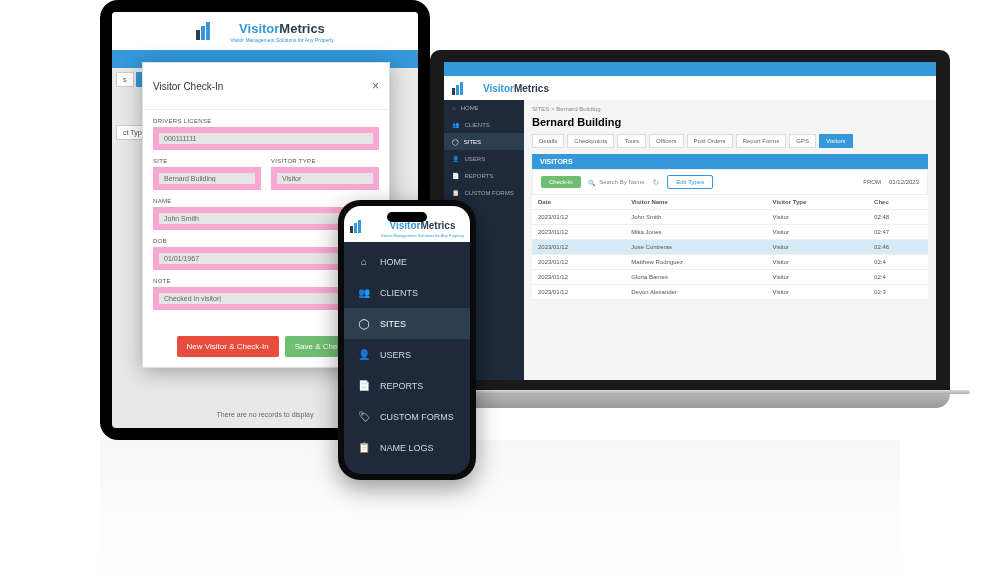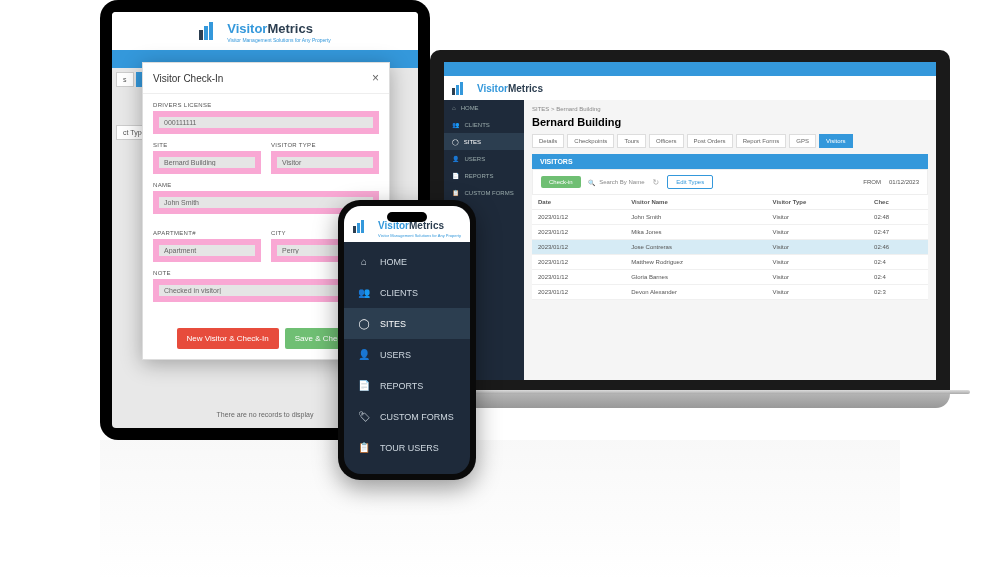--- a/index.html
+++ b/index.html
@@ -2,41 +2,41 @@
 <html><head>
 <meta charset="utf-8">
 <style>
 * { margin: 0; padding: 0; box-sizing: border-box; font-family: Arial, sans-serif; }
 body { background: #fff; width: 1000px; height: 586px; position: relative; overflow: hidden; }
 
 
 .tablet { position: absolute; left: 100px; top: 0; width: 330px; height: 440px; background: #000; border-radius: 18px; padding: 12px; }
 .tablet-screen { background: #e8e8e8; width: 100%; height: 100%; border-radius: 4px; position: relative; overflow: hidden; }
 .tablet-logo-bar { background: #fff; height: 38px; display: flex; align-items: center; justify-content: center; }
-.logo { display: flex; align-items: center; gap: 14px; }
+.logo { display: flex; align-items: center; gap: 20px; text-align: center; }
 .logo-bars { display: flex; align-items: flex-end; gap: 1px; }
 .logo-bars span { width: 4px; background: #3498db; }
 .logo-bars span:nth-child(1) { height: 10px; background: #2c3e50; }
 .logo-bars span:nth-child(2) { height: 14px; }
 .logo-bars span:nth-child(3) { height: 18px; }
 .logo-text { font-size: 13px; font-weight: bold; }
 .logo-text .v { color: #3498db; }
 .logo-text .m { color: #2c3e50; }
 .logo-sub { font-size: 5px; color: #3498db; display: block; }
 
 .tablet-nav { background: #3498db; height: 18px; }
 .tablet-tabs { display: flex; gap: 2px; padding: 4px; font-size: 7px; }
 .tablet-tab { background: #fff; border: 1px solid #ccc; padding: 3px 6px; color: #555; }
 .tablet-tab.active { background: #3498db; color: #fff; border-color: #3498db; }
 .tablet-secondtabs { display: flex; gap: 2px; padding: 4px; font-size: 7px; margin-top: 30px; }
 .tablet-bottom { position: absolute; bottom: 10px; width: 100%; text-align: center; font-size: 7px; color: #666; }
 
 
 .modal { position: absolute; top: 50px; left: 30px; width: 248px; background: #fff; border: 1px solid #ddd; box-shadow: 0 4px 20px rgba(0,0,0,0.3); font-size: 8px; }
-.modal-header { padding: 8px 10px; border-bottom: 1px solid #eee; display: flex; justify-content: space-between; align-items: center; }
+.modal-header { padding: 16px 10px; border-bottom: 1px solid #eee; display: flex; justify-content: space-between; align-items: center; }
 .modal-title { font-size: 10px; color: #333; }
 .modal-close { cursor: pointer; font-size: 12px; color: #666; }
 .modal-body { padding: 8px 10px; }
 .form-row { display: flex; gap: 10px; margin-bottom: 8px; }
 .form-group { flex: 1; }
 .form-label { font-size: 6px; color: #555; text-transform: uppercase; margin-bottom: 3px; display: block; letter-spacing: 0.3px; }
 .form-input { width: 100%; border: 6px solid #f9a8d4; padding: 2px 5px; font-size: 7px; color: #666; background: #e5e5e5; }
 .date-input { position: relative; }
 .date-icon { position: absolute; right: 4px; top: 4px; font-size: 7px; }
 .modal-footer { padding: 10px; display: flex; gap: 6px; justify-content: center; }
@@ -150,29 +150,24 @@
             <input class="form-input" value="Visitor" style="">
           </div>
         </div>
         <div class="form-row">
           <div class="form-group">
             <label class="form-label">NAME</label>
             <input class="form-input" value="John Smith" style="">
           </div>
         </div>
         <div class="form-row">
-        </div>
-        <div class="form-row">
-          <div class="form-group">
-            <label class="form-label">APARTMENT#</label>
-            <input class="form-input" value="Apartment" style="">
-          </div>
-          <div class="form-group">
-            <label class="form-label">CITY</label>
-            <input class="form-input" value="Perry" style="">
+          <div class="form-group date-input">
+            <label class="form-label">DOB</label>
+            <input class="form-input" value="01/01/1967" style="">
+            <span class="date-icon">📅</span>
           </div>
         </div>
         <div class="form-row">
           <div class="form-group">
             <label class="form-label">NOTE</label>
             <input class="form-input" value="Checked in visitor|" style="">
           </div>
         </div>
       </div>
       <div class="modal-footer">
@@ -345,20 +340,20 @@
         <div class="phone-item">
           <span class="phone-icon">📄</span>
           <span>REPORTS</span>
         </div>
         <div class="phone-item">
           <span class="phone-icon">🏷</span>
           <span>CUSTOM FORMS</span>
         </div>
         <div class="phone-item">
           <span class="phone-icon">📋</span>
-          <span>TOUR USERS</span>
+          <span>NAME LOGS</span>
         </div>
         <div class="phone-item">
           <span>MULTI SITE TOURS</span>
         </div>
       </div>
   </div>
 </div>
 
 </body></html>

